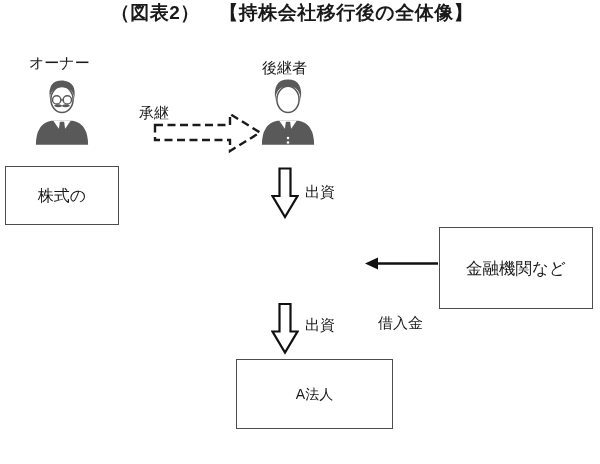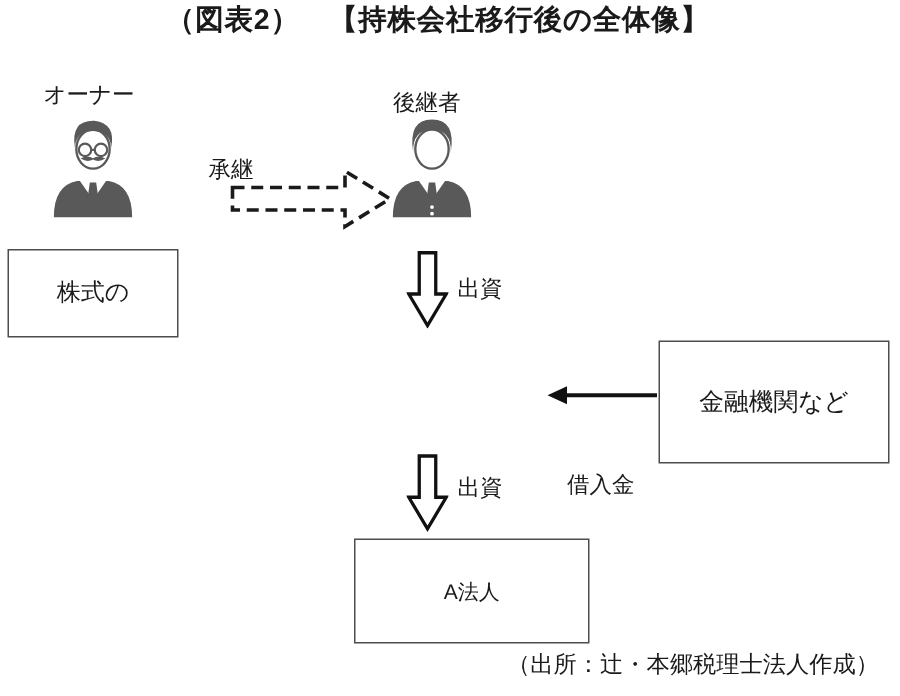--- a/index.html
+++ b/index.html
@@ -102,15 +102,14 @@
     <svg width="28" height="53" viewBox="0 0 28 52">
       <path d="M8.5 1.5 L19.5 1.5 L19.5 29 L26.5 29 L14 50 L1.5 29 L8.5 29 Z" fill="#ffffff" stroke="#111111" stroke-width="2.2"></path>
     </svg>
   </div>
   <div class="abs label lbl-invest2">出資</div>
 
   <div class="abs box box-companya">
     <div>A法人</div>
   </div>
 
-  <div class="abs source">（出所：辻・本郷税理士法人作成）</div>
 
 </div>
 
 </body></html>

